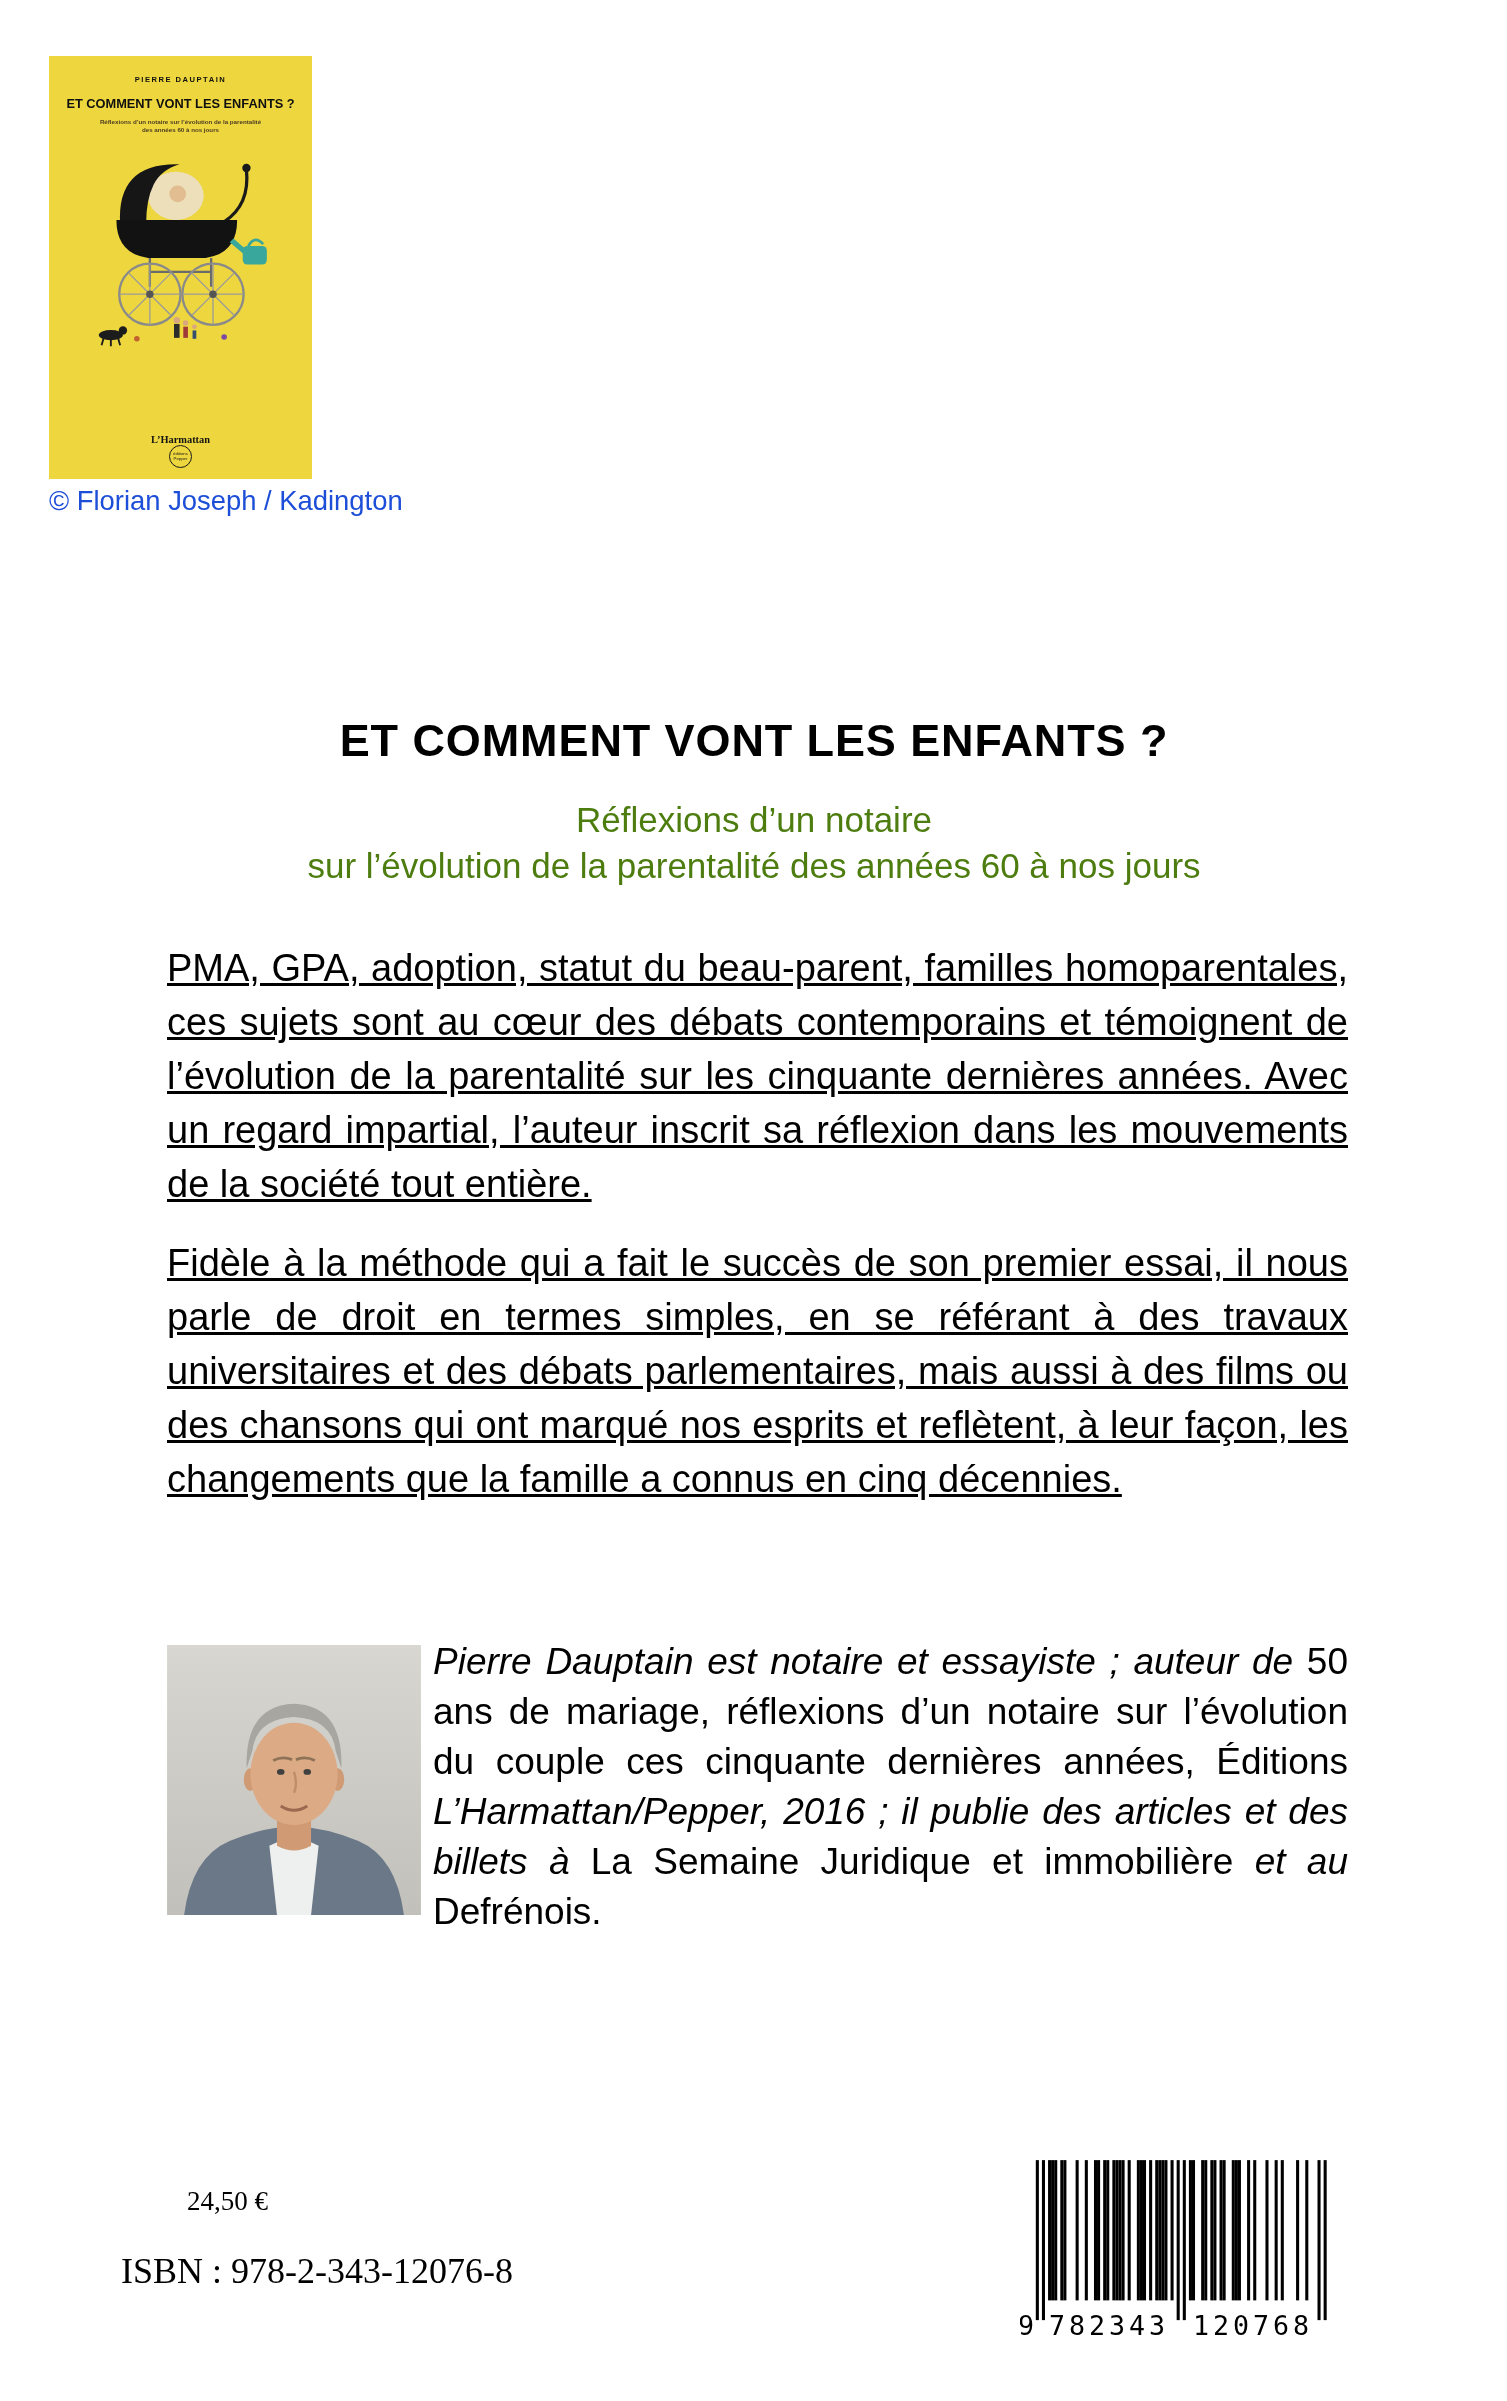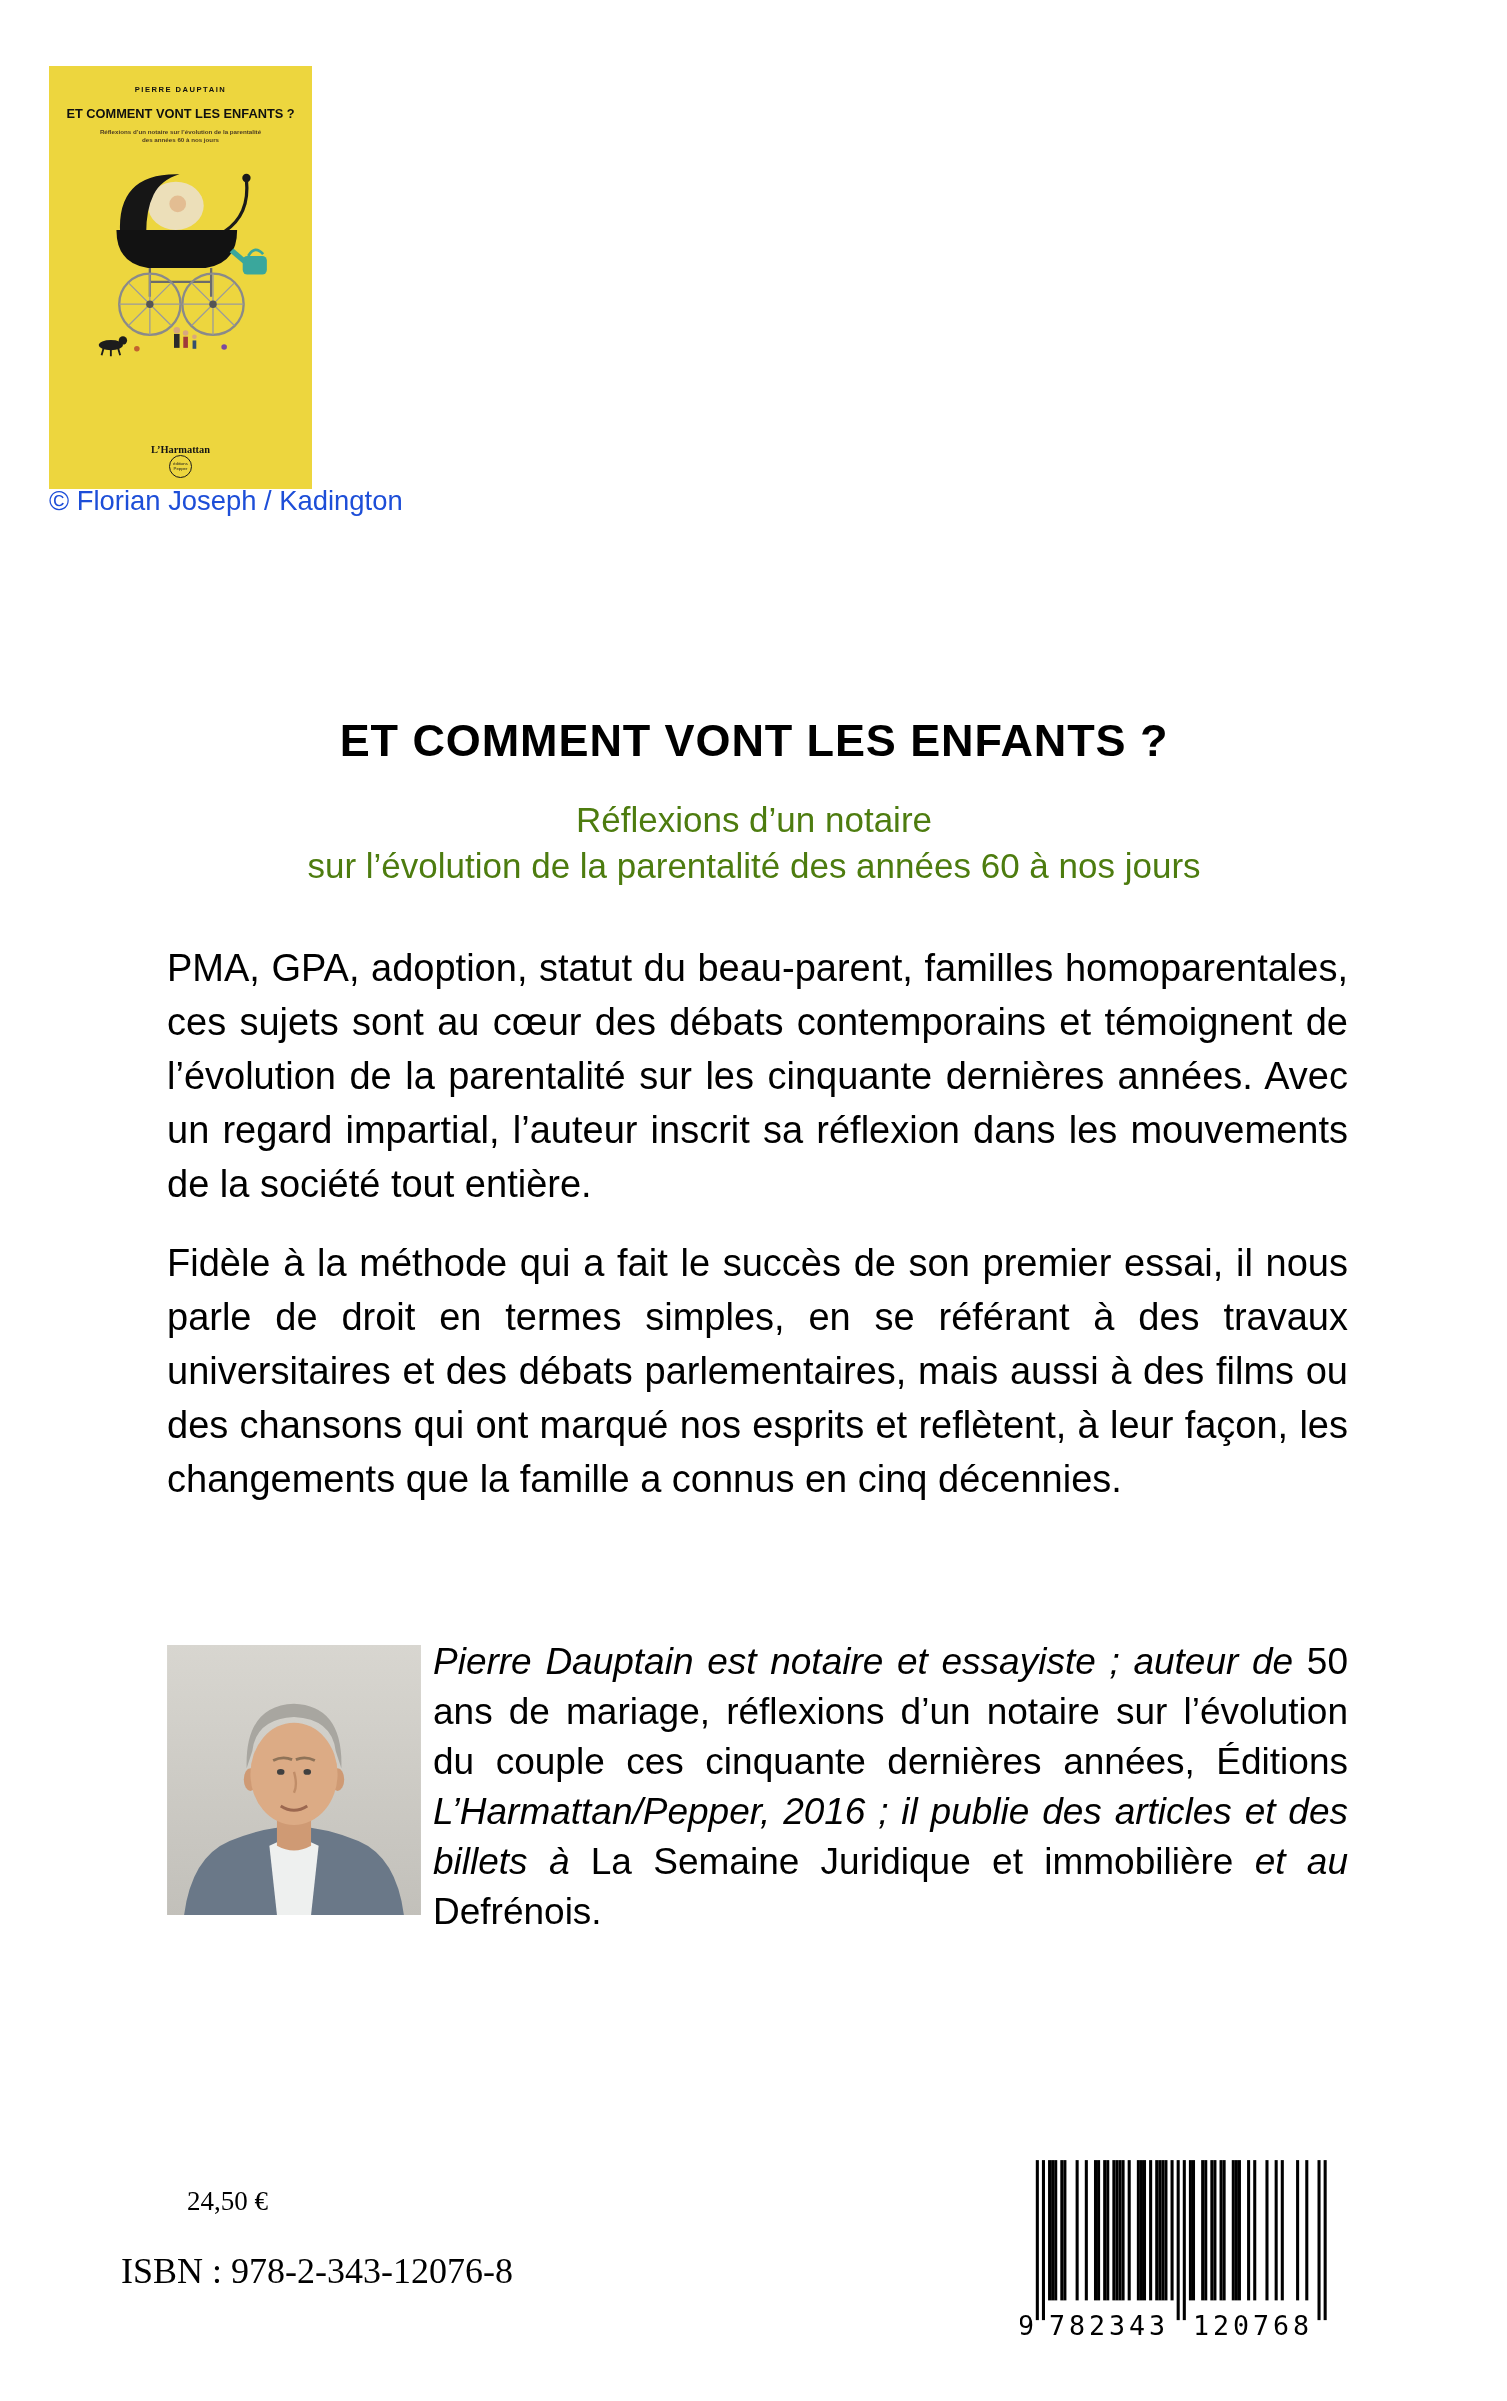--- a/index.html
+++ b/index.html
@@ -1,20 +1,20 @@
 <!DOCTYPE html>
 <html lang="fr" style="font-size:15px"><head>
 <meta charset="utf-8">
 <style>
   html,body{margin:0;padding:0;background:#ffffff;}
   .page{position:relative;width:1508px;height:2402px;margin:0 auto;background:#ffffff;
         font-family:"Liberation Sans",sans-serif;color:#000;overflow:hidden;}
 
   
-  .cover-thumb{position:absolute;left:49px;top:66px;width:263px;height:423px;
+  .cover-thumb{position:absolute;left:49px;top:56px;width:263px;height:423px;
                display:flex;flex-direction:column;align-items:center;box-sizing:border-box;}
   .ct-author{margin-top:19px;font-size:7.6px;font-weight:700;letter-spacing:1.5px;color:#111;}
   .ct-title{margin-top:12.3px;font-size:12.8px;font-weight:800;white-space:nowrap;color:#101010;}
   .ct-subtitle{margin-top:6.6px;width:163px;font-size:6.2px;line-height:8px;text-align:center;
                color:#4d3c22;font-weight:600;}
   .ct-art{margin-top:3.8px;width:195px;height:214px;}
   .ct-logos{margin-top:auto;margin-bottom:11.4px;width:220px;display:flex;
             justify-content:space-between;align-items:center;flex-direction:column;}
   .ct-harmattan{font-family:"Liberation Serif",serif;font-size:10.4px;font-weight:600;color:#151515;}
   .ct-pepper{width:23px;height:23px;border:1.4px solid #1a1a1a;border-radius:50%;display:flex;
@@ -23,21 +23,21 @@
 
   .credit{position:absolute;left:49px;top:485px;font-size:27.4px;color:#1d4ed8;}
 
   
   .title{position:absolute;left:0;top:715px;width:100%;margin:0;text-align:center;
          font-size:45px;font-weight:700;letter-spacing:0.9px;color:#000;}
   .subtitle{position:absolute;left:0;top:797px;width:100%;text-align:center;
             font-size:35px;line-height:46px;color:#4d7c0f;}
   .body-text{position:absolute;left:167px;top:941px;width:1181px;font-size:38px;
              line-height:54px;text-align:justify;}
-  .body-text p{margin:0 0 24.6px 0;}
+  .body-text p{margin:0 0 24.6px 0;text-decoration:underline;}
 
   .author-row{position:absolute;left:167px;top:1645px;width:1181px;display:flex;gap:12px;justify-content:flex-end;}
   .author-photo{flex:0 0 auto;width:254px;height:270px;}
   .author-bio{flex:1;font-size:37px;line-height:50px;text-align:justify;margin-top:-8.5px;}
 
   
   .price{position:absolute;left:187px;top:2186px;font-family:"Liberation Serif",serif;font-size:27px;}
   .isbn{position:absolute;left:121px;top:2250px;font-family:"Liberation Serif",serif;font-size:36px;}
   .barcode{position:absolute;left:1020px;top:2160px;width:322px;height:180px;}
 </style>

